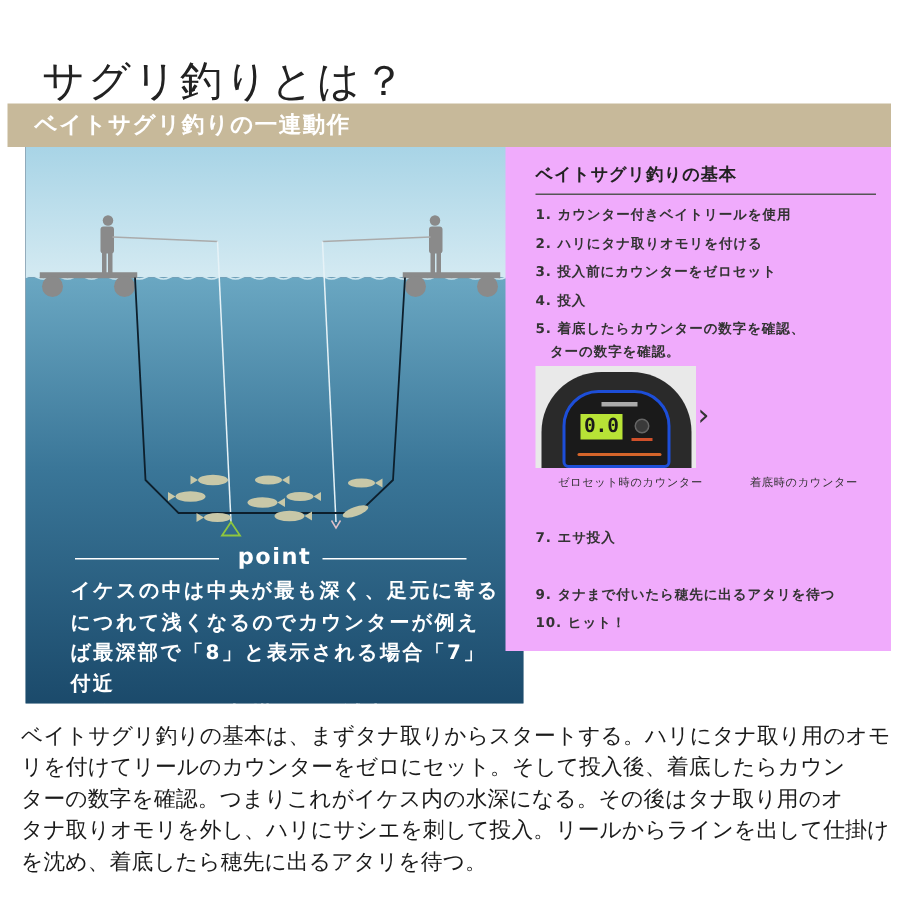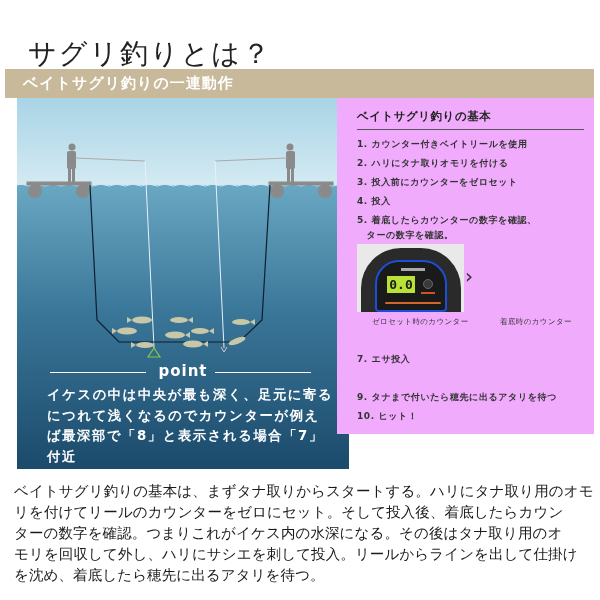--- a/index.html
+++ b/index.html
@@ -154,15 +154,15 @@
 
   <div class="step" style="top:255px">7. エサ投入</div>
   <div class="step" style="top:293px">9. タナまで付いたら穂先に出るアタリを待つ</div>
   <div class="step" style="top:312px">10. ヒット！</div>
 </div>
 
 <div class="body-text">
   <div>ベイトサグリ釣りの基本は、まずタナ取りからスタートする。ハリにタナ取り用のオモ</div>
   <div>リを付けてリールのカウンターをゼロにセット。そして投入後、着底したらカウン</div>
   <div>ターの数字を確認。つまりこれがイケス内の水深になる。その後はタナ取り用のオ</div>
-  <div>モリを回収して外し、ハリにサシエを刺して投入。リールからラインを出して仕掛け</div>
+  <div>タナ取りオモリを外し、ハリにサシエを刺して投入。リールからラインを出して仕掛け</div>
   <div>を沈め、着底したら穂先に出るアタリを待つ。</div>
 </div>
 
 </body></html>

